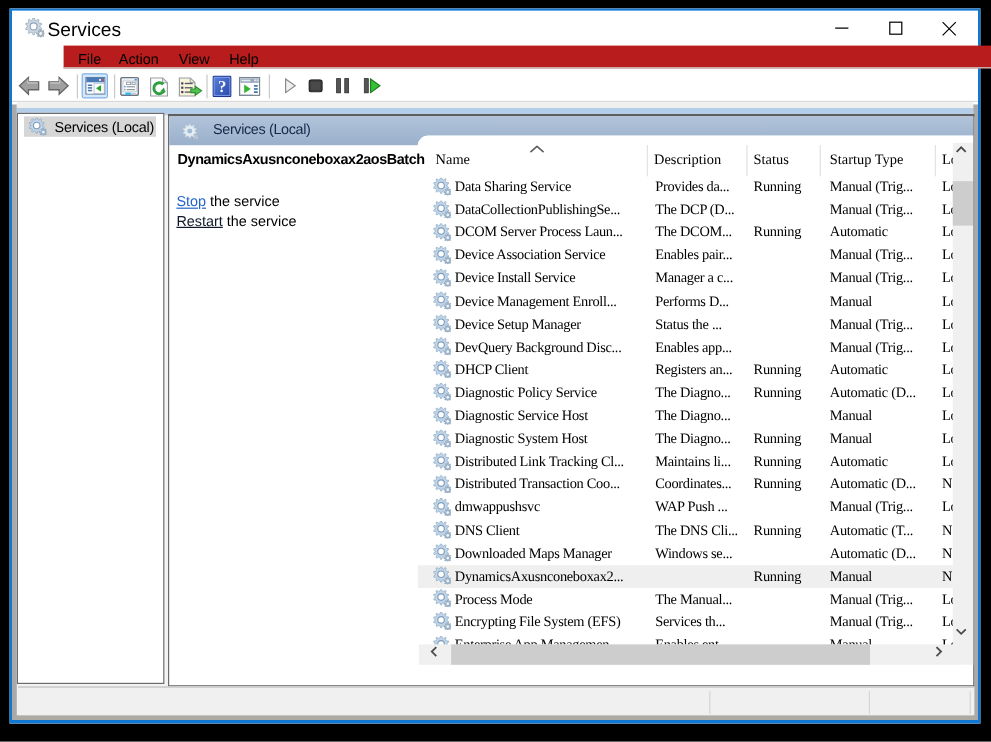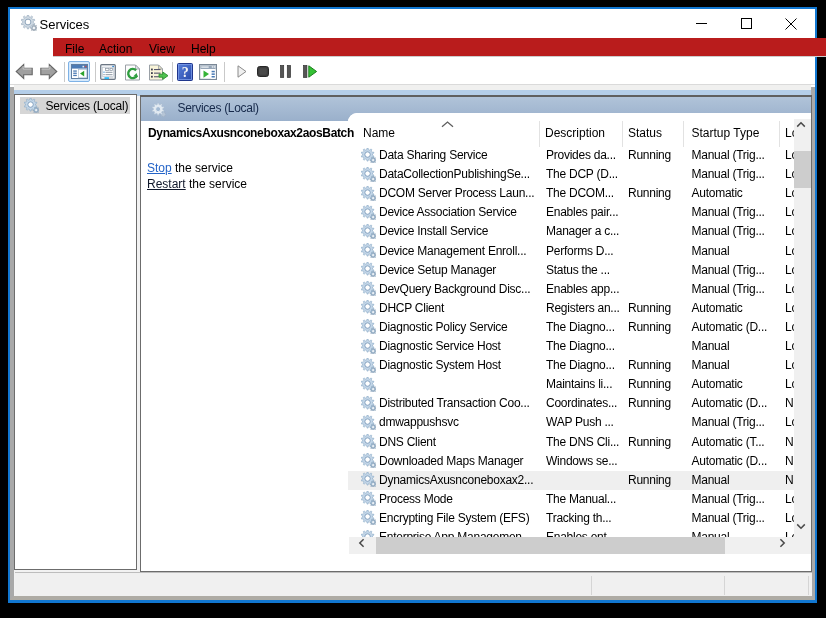--- a/index.html
+++ b/index.html
@@ -1,21 +1,21 @@
 <!DOCTYPE html>
 <html><head><meta charset="utf-8">
 <style>
 *{margin:0;padding:0;box-sizing:border-box}
 body{width:826px;height:618px;background:#000;position:relative;overflow:hidden;
  font-family:"Liberation Sans",sans-serif;font-size:12px;color:#000;}
 #win{position:absolute;left:8px;top:7px;width:809px;height:596px;
  border:2px solid #1177d1;border-bottom-width:3px;background:#fff;}
 .titlebar{position:absolute;left:0;top:0;width:100%;height:29px;background:#fff;}
 .title-ico{position:absolute;left:11px;top:6px;}
-.title-txt{position:absolute;left:29.5px;top:7.5px;font-size:13px;}
+.title-txt{position:absolute;left:29.5px;top:7.5px;font-size:16px;}
 .capbtn{position:absolute;top:0;width:45px;height:29px;}
 .menubar{position:absolute;left:16px;top:29px;width:100%;height:19px;background:#b91c1c;
  border-bottom:1px solid #ccc;margin-left:27px;}
 .menubar span{position:absolute;top:4px;font-size:12px;}
 .toolbar{position:absolute;left:0;top:49px;width:100%;height:27px;background:#fff;
  border-bottom:1px solid #dadada;}
 .client{position:absolute;left:0;top:78px;width:805px;height:513px;
  background:#f2f2f2;border-left:4px solid #a9a9a9;border-right:4px solid #a9a9a9;
  border-bottom:4px solid #aeaba4;}
 .tree{position:absolute;left:-0.5px;top:7px;width:123px;height:476px;background:#fff;
@@ -28,21 +28,21 @@
 .rhead{position:absolute;left:0;top:1.5px;width:100%;height:24px;
  background:linear-gradient(#b0c3d9,#9ab0cb);}
 .rhead svg{position:absolute;left:11.5px;top:6px;}
 .rhead span{position:absolute;left:37px;top:4.5px;font-size:12px;letter-spacing:-0.3px;color:#16294a;}
 .svcname{z-index:5;position:absolute;left:7.5px;top:31px;font-weight:bold;font-size:12px;letter-spacing:-0.35px;white-space:nowrap;}
 .lnk1{position:absolute;left:6.5px;top:65.5px;font-size:12px;}
 .lnk2{position:absolute;left:6.5px;top:82px;font-size:12px;}
 .lnk1 a{color:#2464c8;text-decoration:underline}
 .lnk2 a{color:#0f172a;text-decoration:underline}
 .list{position:absolute;left:207.5px;top:17.5px;width:463px;height:441.5px;background:#fff;
- border-top-left-radius:9px;overflow:hidden;}
+ border-top-left-radius:9px;overflow:hidden;font-family:Liberation Serif, serif;}
 .hdr{position:absolute;top:0;left:0;width:100%;height:33px;background:#fff;font-size:12px;}
 .hdr .ht{position:absolute;top:13.5px;}
 .hsep{position:absolute;top:8px;width:1px;height:26px;background:#e2e2e2;}
 .sortg{position:absolute;left:93px;top:8.5px;}
 .row{position:absolute;left:0;width:446px;height:19px;font-size:12px;}
 .row.sel{background:#efefef;}
 .row .gi{position:absolute;left:13px;top:1px;}
 .row span{position:absolute;top:1.5px;white-space:nowrap;letter-spacing:-0.25px;}
 .c1{left:31px}.c2{left:198px}.c3{left:280px}.c4{left:343.5px}.c5{left:437px}
 .vscroll{position:absolute;right:0px;top:6px;width:17px;height:441px;background:#f0f0f0;}
@@ -349,20 +349,21 @@
             <span class="c1">Diagnostic System Host</span>
             <span class="c2">The Diagno...</span>
             <span class="c3">Running</span>
             <span class="c4">Manual</span>
             <span class="c5">Lo</span>
           </div>
 <div class="row" style="top:263.2px">
             <svg class="gi" width="15" height="15">
               <use href="#gb"></use>
             </svg>
+            <span class="c1">Distributed Link Tracking Cl...</span>
             <span class="c2">Maintains li...</span>
             <span class="c3">Running</span>
             <span class="c4">Automatic</span>
             <span class="c5">Lo</span>
           </div>
 <div class="row" style="top:282.3px">
             <svg class="gi" width="15" height="15">
               <use href="#gb"></use>
             </svg>
             <span class="c1">Distributed Transaction Coo...</span>
@@ -419,21 +420,21 @@
             <span class="c2">The Manual...</span>
             <span class="c3"></span>
             <span class="c4">Manual (Trig...</span>
             <span class="c5">Lo</span>
           </div>
 <div class="row" style="top:396.9px">
             <svg class="gi" width="15" height="15">
               <use href="#gb"></use>
             </svg>
             <span class="c1">Encrypting File System (EFS)</span>
-            <span class="c2">Tracking th...</span>
+            <span class="c2">Services th...</span>
             <span class="c3"></span>
             <span class="c4">Manual (Trig...</span>
             <span class="c5">Lo</span>
           </div>
 <div class="row" style="top:416.0px">
             <svg class="gi" width="15" height="15">
               <use href="#gb"></use>
             </svg>
             <span class="c1">Enterprise App Managemen...</span>
             <span class="c2">Enables ent...</span>

